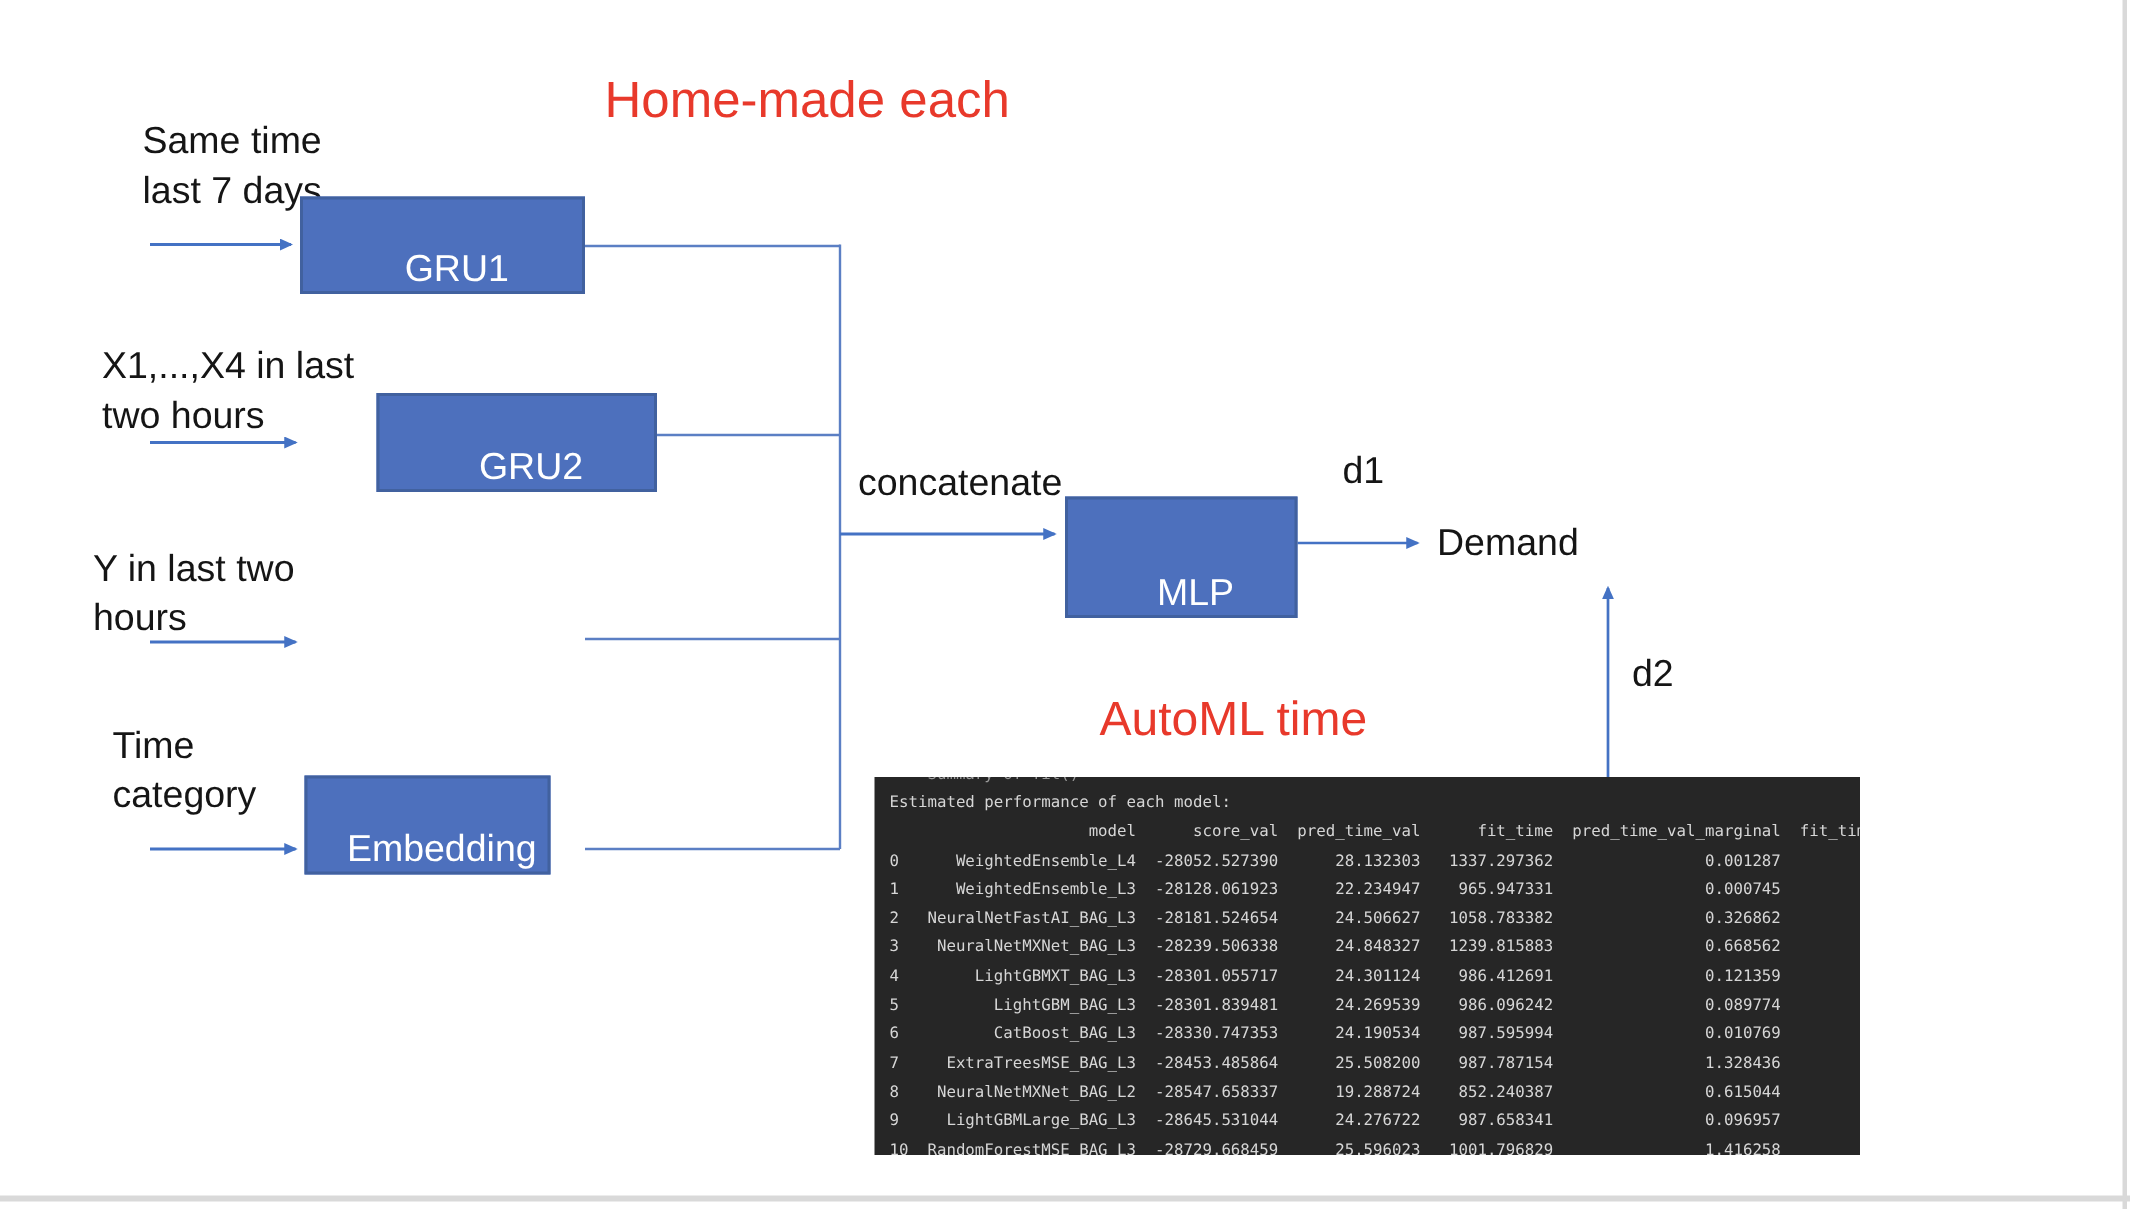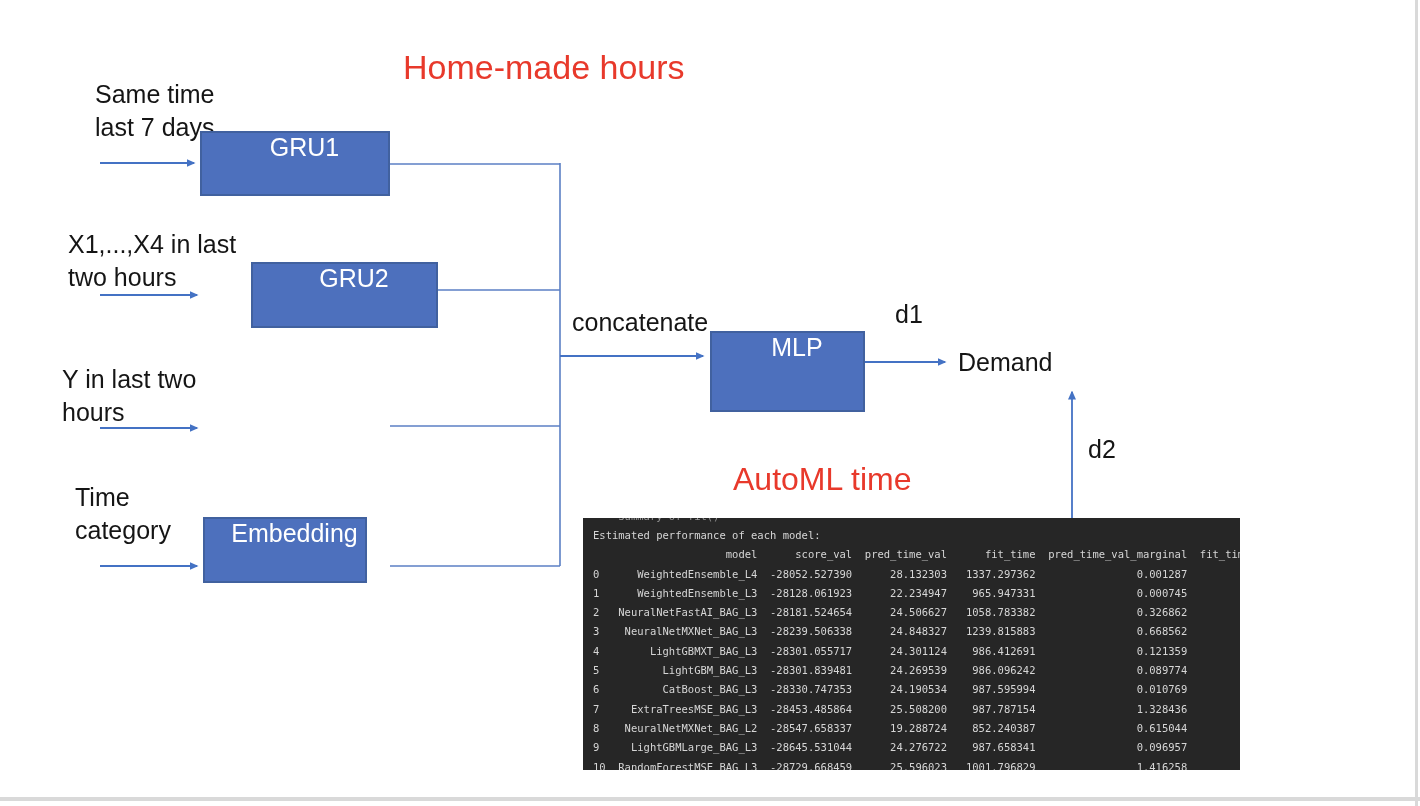--- a/index.html
+++ b/index.html
@@ -23,21 +23,21 @@
   }
   .input-label{
     position:absolute;color:var(--label_black);font-size:25px;line-height:33px;
     white-space:pre-line;
   }
   .edge-label{
     position:absolute;color:var(--label_black);font-size:25px;white-space:nowrap;
   }
   .node{
     position:absolute;background:var(--box_fill);border:2px solid var(--box_border);
-    display:flex;align-items:flex-start;justify-content:center;
+    display:flex;align-items:flex-end;justify-content:center;
     color:#ffffff;font-size:25px;box-sizing:border-box;padding-left:19px;
   }
   .wires{position:absolute;left:0;top:0;width:1420px;height:806px;pointer-events:none;}
   .terminal{
     position:absolute;left:583px;top:518px;width:657px;height:252px;
     background:var(--terminal_bg);overflow:hidden;box-sizing:border-box;
     padding:0 0 0 10px;
   }
   .terminal pre{
     margin:0;color:var(--terminal_text);
@@ -51,21 +51,21 @@
   }
   .frame-edge-bottom{
     position:absolute;left:0;top:797px;width:1420px;height:4px;background:var(--frame_line);
   }
 </style>
 </head>
 <body>
 
 <div class="frame">
 
-  <div class="title" style="left:403px;top:48px;">Home-made hours</div>
+  <div class="title" style="left:403px;top:48px;">Home-made each</div>
   <div class="title" style="left:733px;top:461px;font-size:32px;">AutoML time</div>
 
   <div class="input-label" style="left:68px;top:78px;margin-left:27px;">Same time
 last 7 days</div>
   <div class="input-label" style="left:68px;top:228px;">X1,...,X4 in last
 two hours</div>
   <div class="input-label" style="left:62px;top:363px;">Y in last two
 hours</div>
   <div class="input-label" style="left:75px;top:481px;">Time
 category</div>

